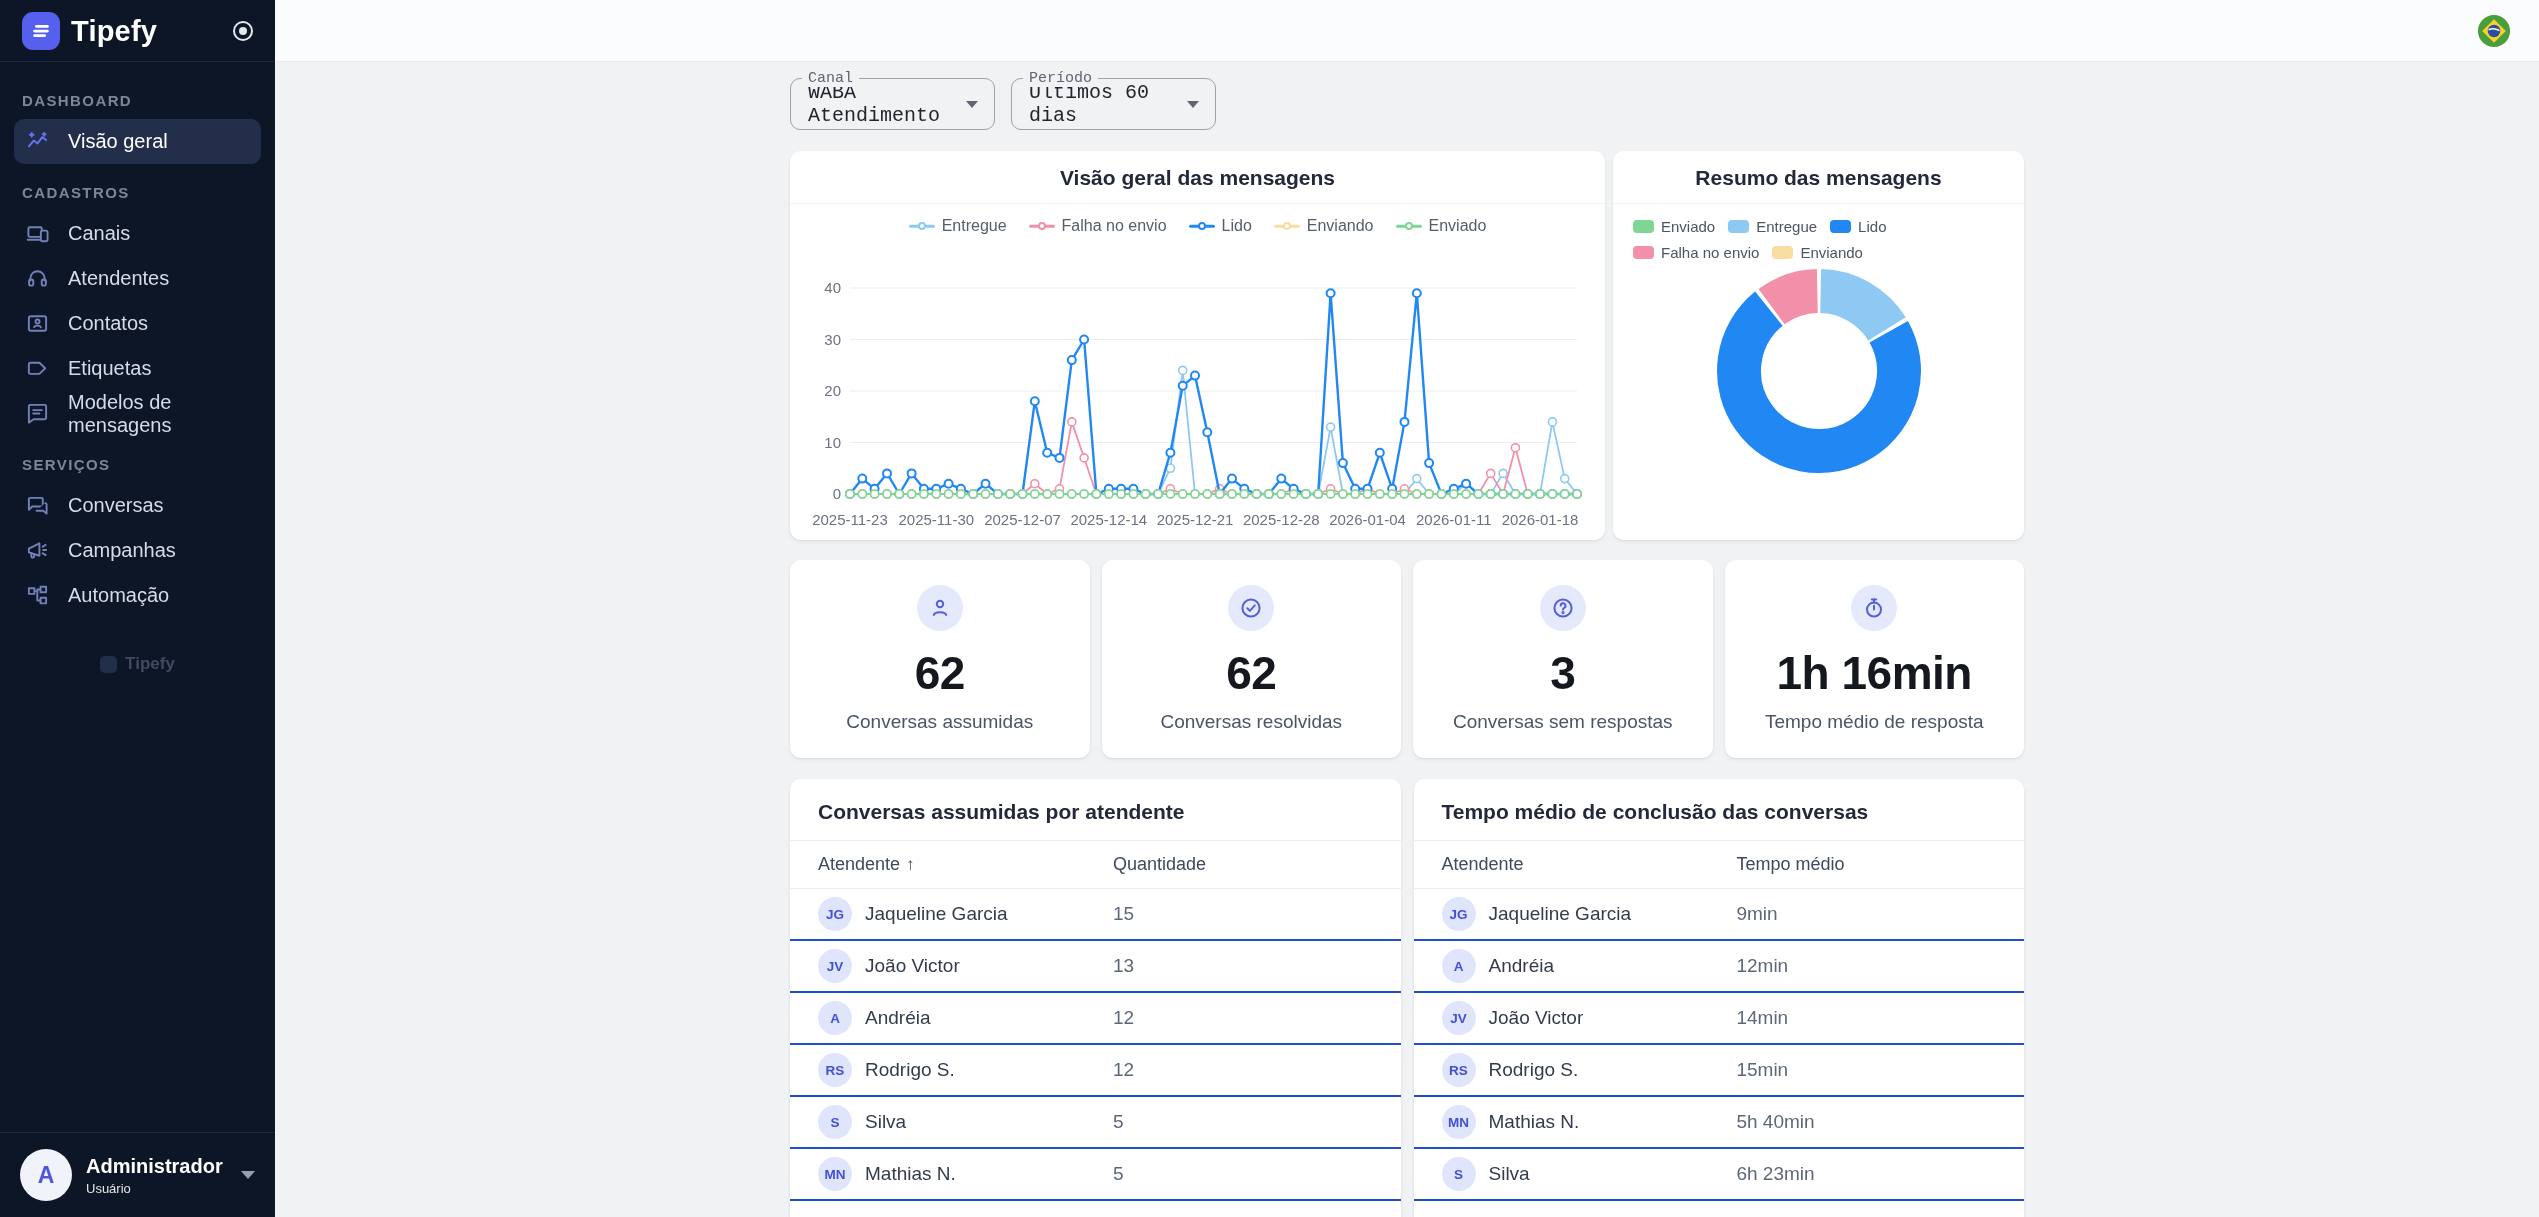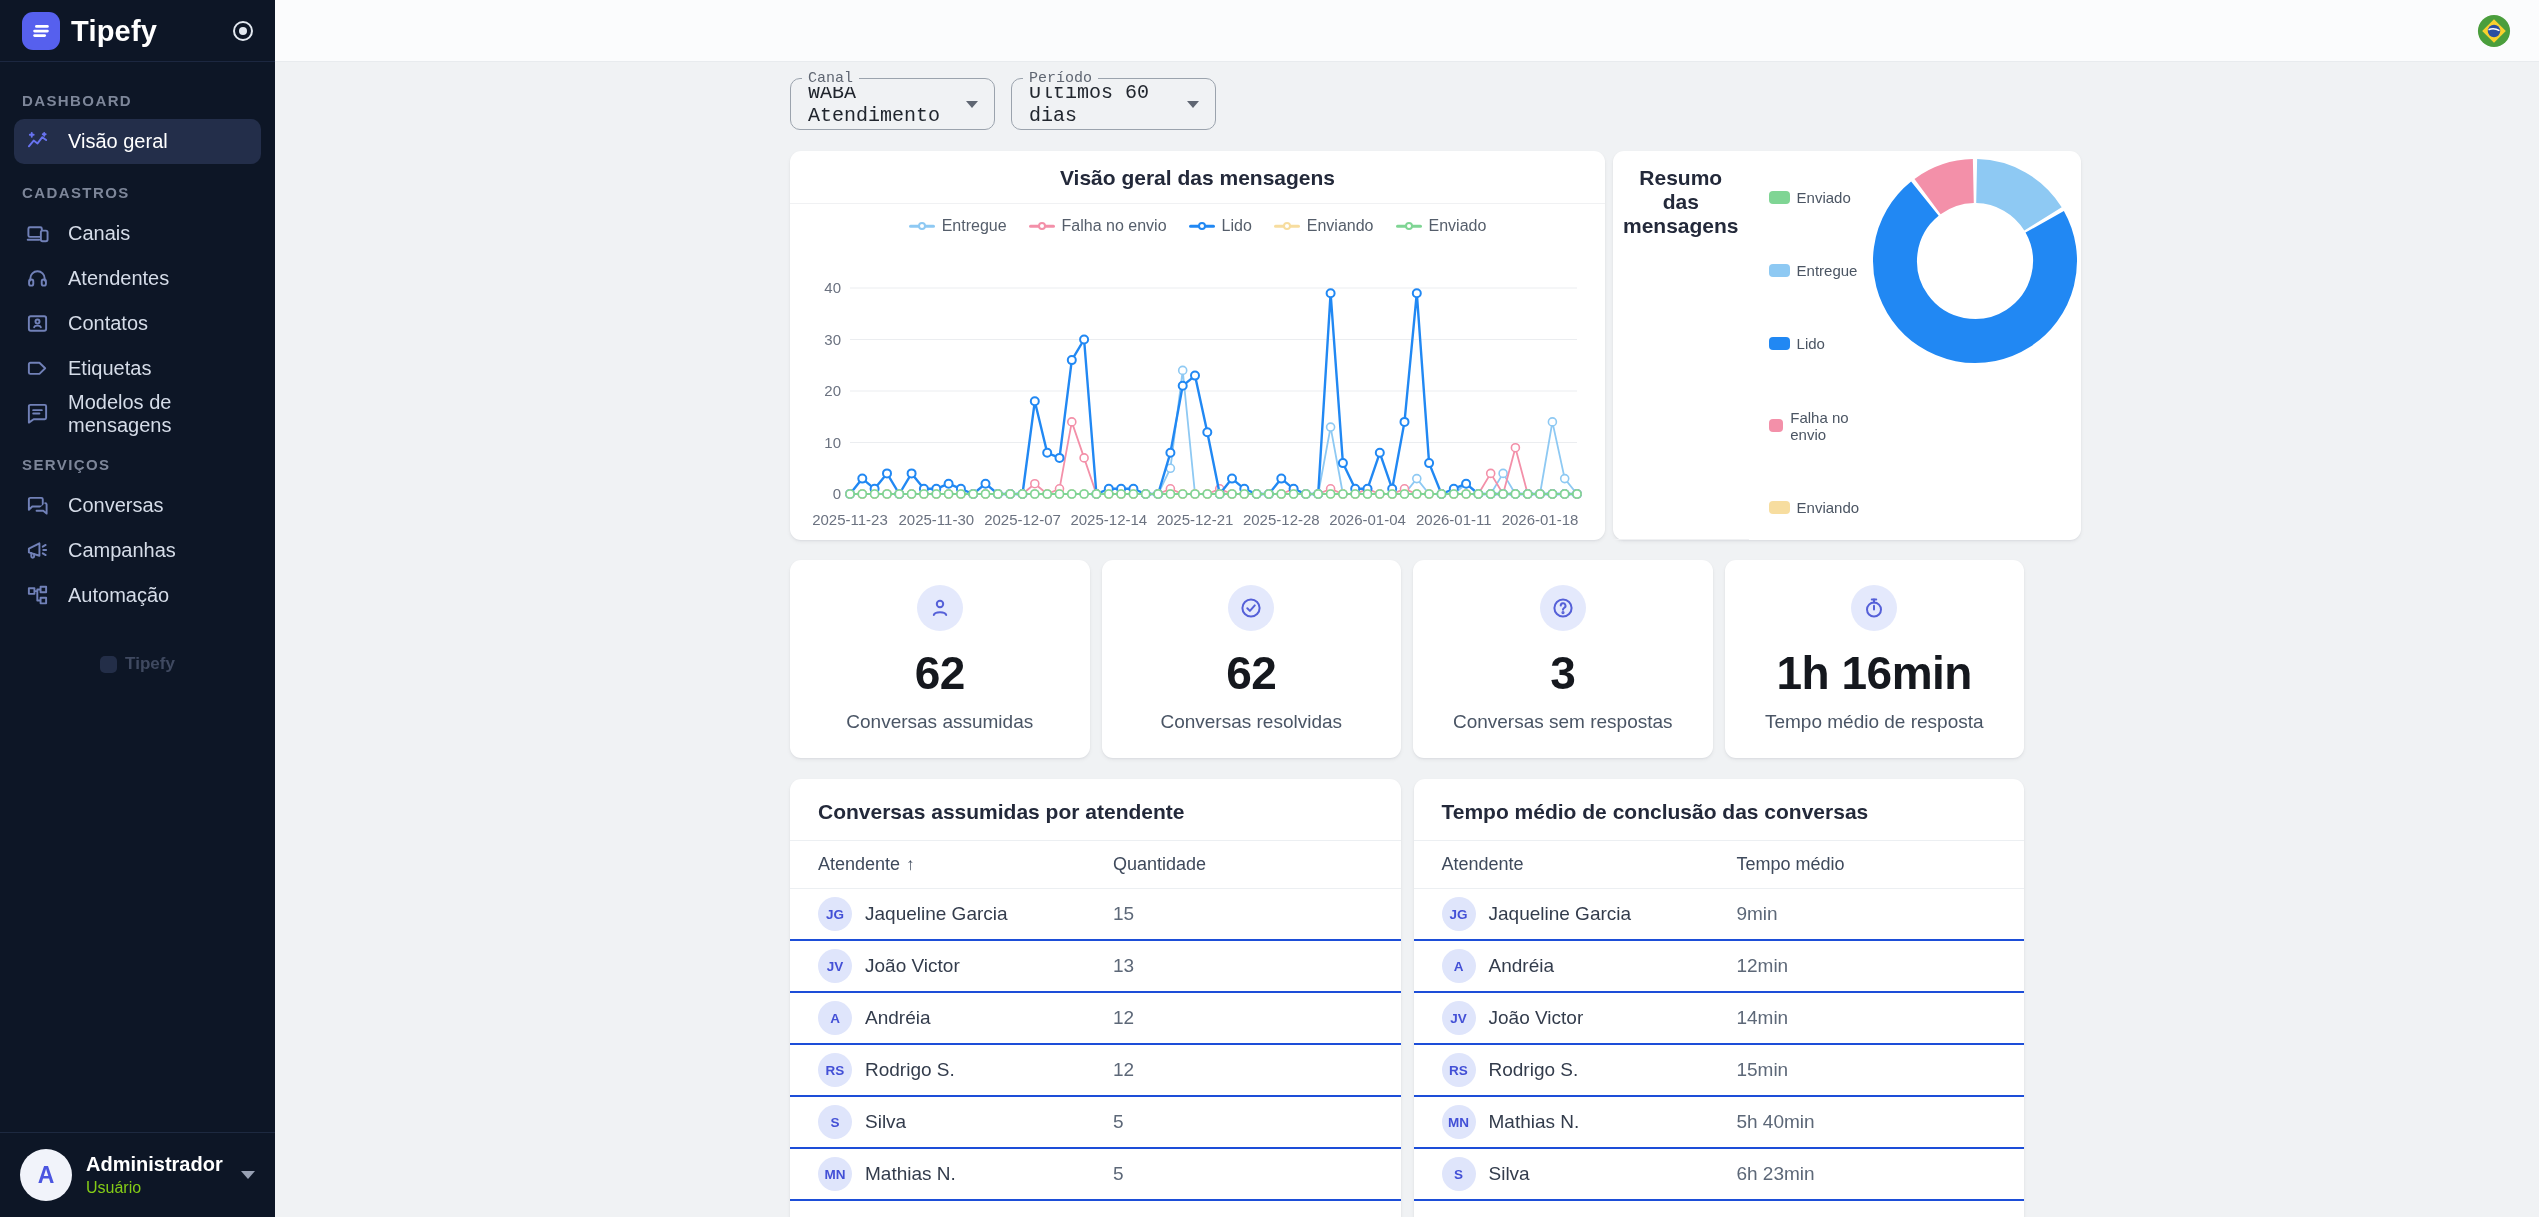--- a/index.html
+++ b/index.html
@@ -30,21 +30,21 @@
                margin-top:36px; opacity:.4; }
   .wm-badge { width:17px; height:17px; border-radius:5px; background:#46527c; }
   .wm-text { color:#8b96b8; font-size:17px; font-weight:700; }
 
   .sb-spacer { flex:1; }
   .sb-user { border-top:1px solid #1d2940; padding:16px 20px; display:flex; align-items:center;
              gap:14px; cursor:pointer; }
   .avatar { width:52px; height:52px; border-radius:50%; background:#f1f3fa; color:#4b55e0;
             font-weight:700; font-size:23px; display:flex; align-items:center; justify-content:center; }
   .user-name { color:#fff; font-size:20px; font-weight:700; }
-  .user-role { color:#84cc16; font-size:16px; margin-top:3px; }
+  .user-role { color:#e5e5e5; font-size:13px; margin-top:3px; }
   .user-caret { margin-left:auto; width:0; height:0; border-left:7px solid transparent;
                 border-right:7px solid transparent; border-top:8px solid #97a0b3; }
 
   
   .main { flex:1; display:flex; flex-direction:column; background:#f0f2f4; }
   .topbar { height:62px; flex-shrink:0; background:#fbfcfd; border-bottom:1px solid #e8ebee;
             display:flex; align-items:center; justify-content:flex-end; padding:0 28px; }
   .content { flex:1; overflow:hidden; display:flex; justify-content:center; }
   .container { width:1234px; padding-top:16px; }
 
@@ -69,21 +69,21 @@
   .line-legend { display:flex; justify-content:center; align-items:center; gap:22px;
                  margin:13px 0 0; font-size:16px; color:#555e6b; }
   .lg-item { display:flex; align-items:center; gap:7px; cursor:pointer; }
   .lg-marker { position:relative; width:26px; height:11px; display:inline-block; }
   .lg-bar { position:absolute; left:0; top:50%; transform:translateY(-50%); width:26px; height:2.5px;
             background:currentColor; border-radius:2px; }
   .lg-dot { position:absolute; left:50%; top:50%; transform:translate(-50%,-50%);
             width:8px; height:8px; border:2.5px solid currentColor; background:#fff; border-radius:50%; }
   .line-chart-wrap { flex:1; display:flex; align-items:flex-end; justify-content:center; padding:0 16px 6px; }
 
-  .donut-card { flex:1; height:389px; display:flex; flex-direction:row; }
+  .donut-card { flex:1; height:389px; display:flex; flex-direction:column; }
   .donut-legend { display:flex; flex-wrap:wrap; column-gap:13px; row-gap:9px;
                   padding:14px 10px 0 20px; font-size:15px; color:#4b5563; }
   .legend-item { display:flex; align-items:center; gap:7px; cursor:pointer; }
   .swatch { width:21px; height:13px; border-radius:4px; display:inline-block; }
   .donut-wrap { flex:1; display:flex; justify-content:center; align-items:flex-start; padding-top:4px; }
 
   
   .stats-row { display:flex; gap:12px; margin-bottom:21px; }
   .stat-card { flex:1; height:198px; display:flex; flex-direction:column; align-items:center;
                justify-content:center; }

